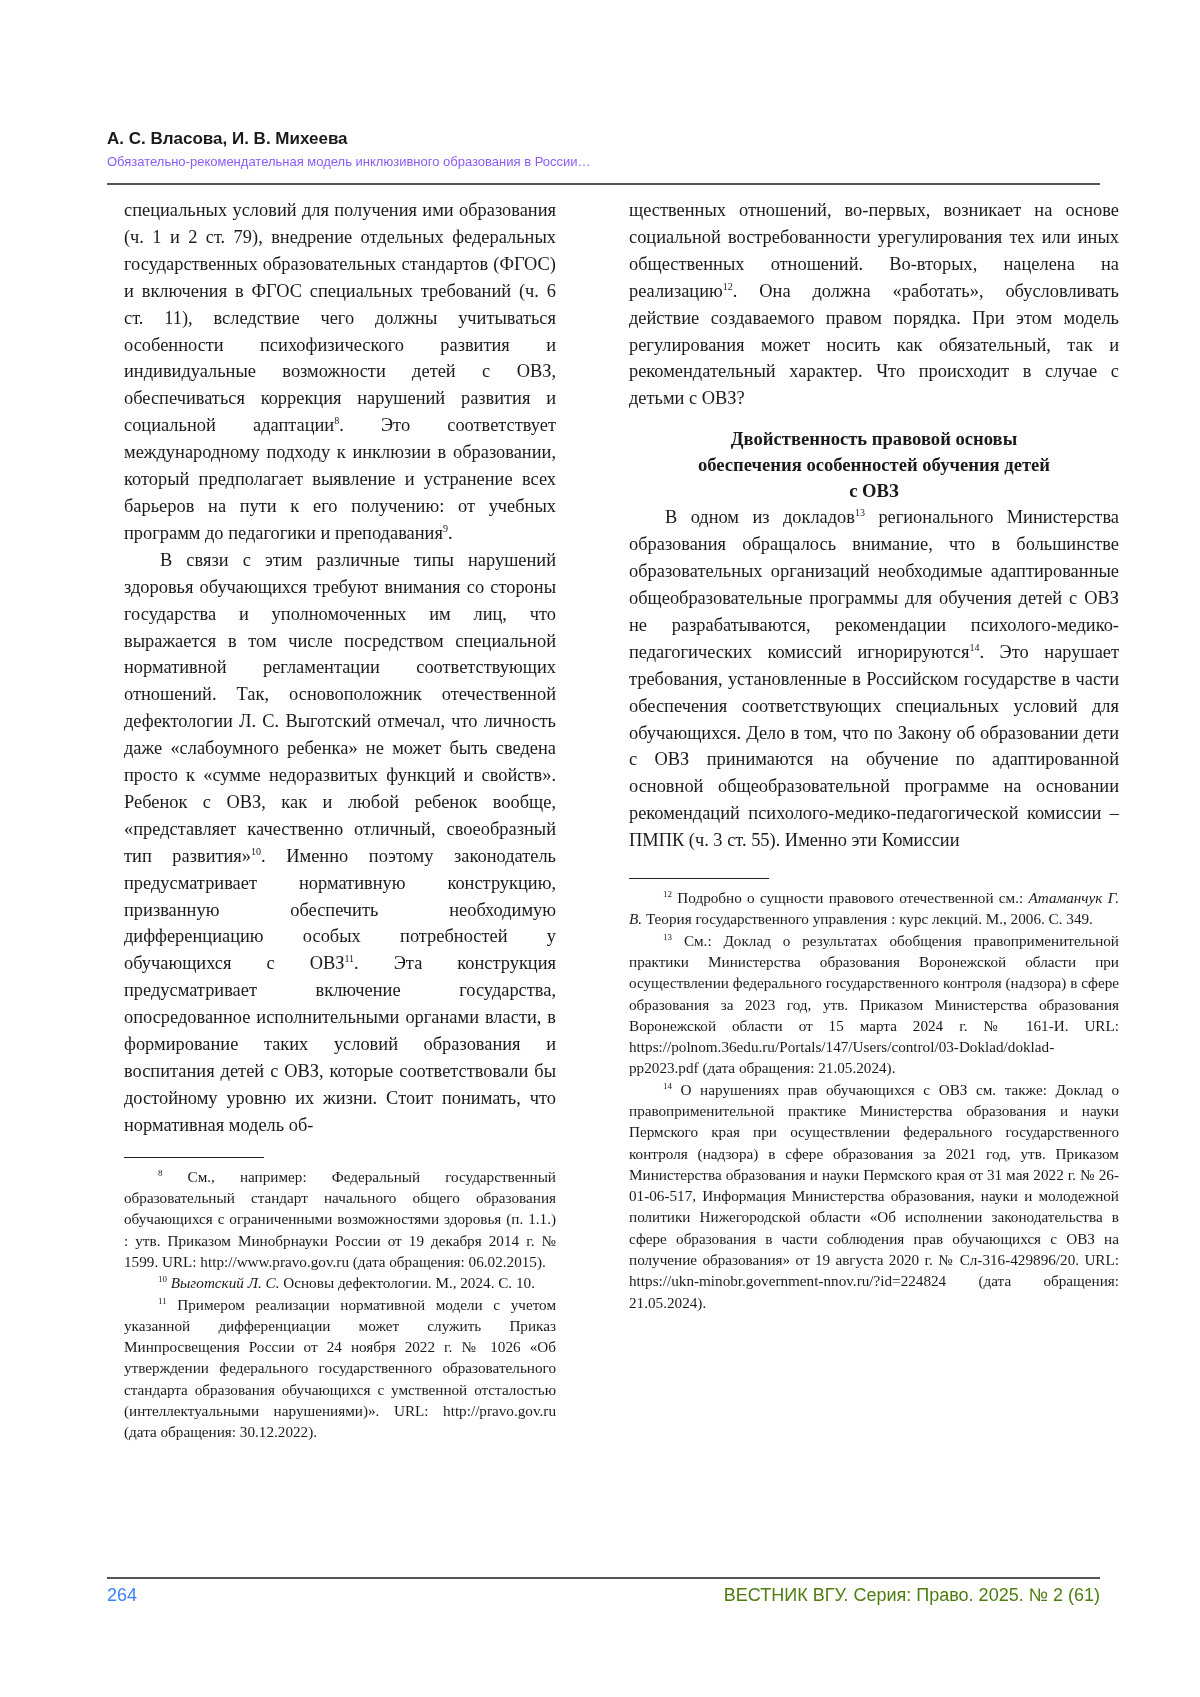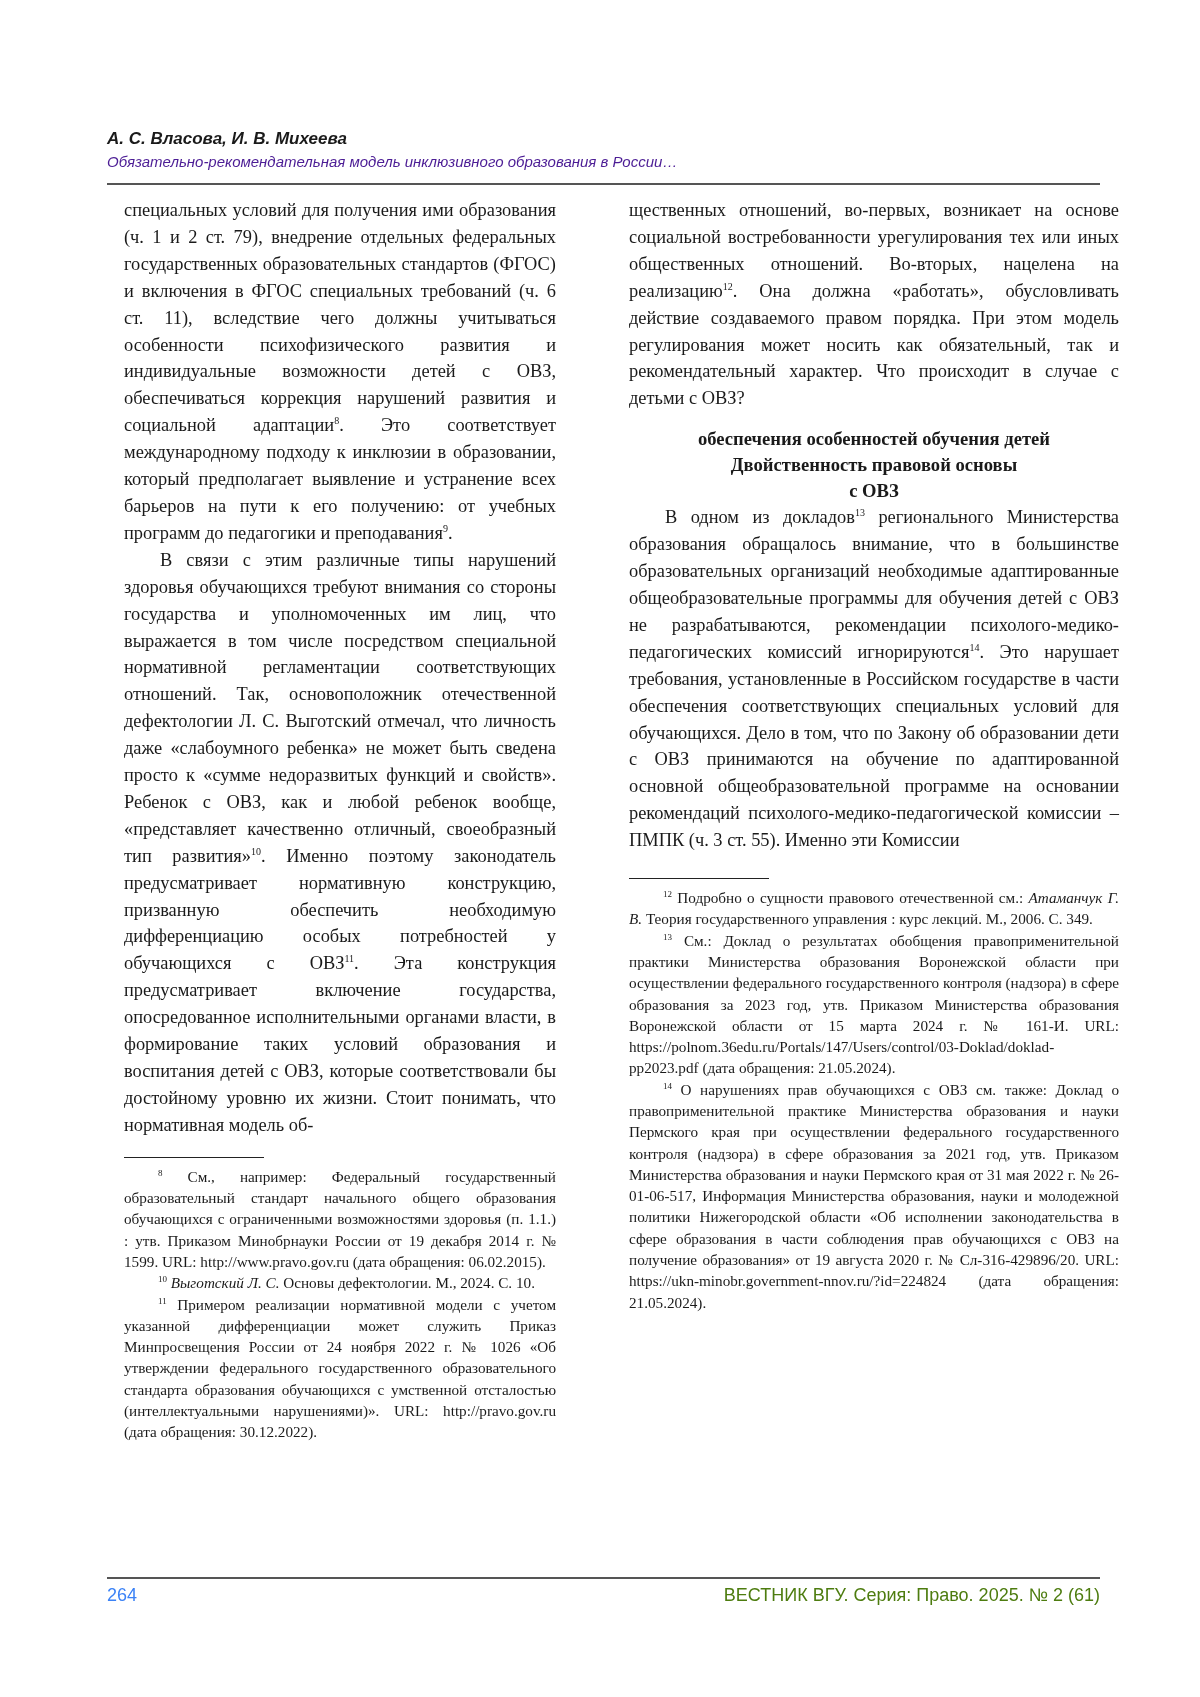--- a/index.html
+++ b/index.html
@@ -1,22 +1,22 @@
 <!DOCTYPE html>
 <html><head>
 <meta charset="utf-8">
 <style>
   html, body { margin: 0; padding: 0; background: #ffffff; }
   body { width: 1200px; height: 1697px; position: relative; overflow: hidden; color: #1a1a1a; }
   .page { position: absolute; left: 0; top: 0; width: 1200px; height: 1697px; }
 
   
-  .run-head { position: absolute; left: 107px; top: 128px; width: 993px; font-style: italic; }
+  .run-head { position: absolute; left: 107px; top: 128px; width: 993px; }
   .run-authors { font-family: "Liberation Sans", sans-serif; font-weight: bold; font-size: 17px; line-height: 22px; color: #1a1a1a; }
-  .run-title { font-family: "Liberation Sans", sans-serif; font-size: 15px; line-height: 24px; color: #4c1d95; }
+  .run-title { font-family: "Liberation Sans", sans-serif; font-size: 13px; line-height: 24px; color: #8b5cf6; }
   .head-rule { position: absolute; left: 107px; top: 183px; width: 993px; height: 2px; background: #555; }
 
   
   .col { position: absolute; top: 197px; width: 432px; font-family: "Liberation Serif", serif; margin-left: 17px; }
   .col-left { left: 107px; }
   .col-right { left: 612px; width: 490px; }
 
   .body-text { font-size: 18.4px; line-height: 26.9px; text-align: justify; margin: 0; hyphens: manual; }
   .body-text.indent { text-indent: 36px; }
   sup { font-size: 10px; line-height: 0; vertical-align: 7px; }
@@ -56,22 +56,22 @@
         <p class="fn"><sup>10</sup>&nbsp;<i>Выготский Л. С.</i><span> Основы дефектологии. М., 2024. С. 10.</span></p>
         <p class="fn"><sup>11</sup>&nbsp;<span>Примером реализации нормативной модели с учетом указанной дифференциации может служить Приказ Минпросвещения России от 24 ноября 2022 г. № 1026 «Об утверждении федерального государственного образовательного стандарта образования обучающихся с умственной отсталостью (интеллектуальными нарушениями)». URL: http://pravo.gov.ru (дата обращения: 30.12.2022).</span></p>
       </div>
   </div>
 
   <div class="col col-right">
     <div id="right-before">
         <p class="body-text"><span>щественных отношений, во-первых, возникает на основе социальной востребованности урегулирования тех или иных общественных отношений. Во-вторых, нацелена на реализацию</span><sup>12</sup><span>. Она должна «работать», обусловливать действие создаваемого правом порядка. При этом модель регулирования может носить как обязательный, так и рекомендательный характер. Что происходит в случае с детьми с ОВЗ?</span></p>
       </div>
     <div class="section-title">
+      <div>Двойственность правовой основы</div>
       <div>обеспечения особенностей обучения детей</div>
-      <div>Двойственность правовой основы</div>
       <div>с ОВЗ</div>
     </div>
     <div id="right-after">
         <p class="body-text indent"><span>В одном из докладов</span><sup>13</sup><span> регионального Министерства образования обращалось внимание, что в большинстве образовательных организаций необходимые адаптированные общеобразовательные программы для обучения детей с ОВЗ не разрабатываются, рекомендации психолого-медико-педагогических комиссий игнорируются</span><sup>14</sup><span>. Это нарушает требования, установленные в Российском государстве в части обеспечения соответствующих специальных условий для обучающихся. Дело в том, что по Закону об образовании дети с ОВЗ принимаются на обучение по адаптированной основной общеобразовательной программе на основании рекомендаций психолого-медико-педагогической комиссии – ПМПК (ч. 3 ст. 55). Именно эти Комиссии</span></p>
       </div>
     <div class="fn-rule" style="margin-top:24px;margin-bottom:8px;"></div>
     <div id="right-footnotes">
         <p class="fn"><sup>12</sup>&nbsp;<span>Подробно о сущности правового отечественной см.: </span><i>Атаманчук Г. В.</i><span> Теория государственного управления : курс лекций. М., 2006. С. 349.</span></p>
         <p class="fn"><sup>13</sup>&nbsp;<span>См.: Доклад о результатах обобщения правоприменительной практики Министерства образования Воронежской области при осуществлении федерального государственного контроля (надзора) в сфере образования за 2023 год, утв. Приказом Министерства образования Воронежской области от 15 марта 2024 г. № 161-И. URL: https://polnom.36edu.ru/Portals/147/Users/control/03-Doklad/doklad-pp2023.pdf (дата обращения: 21.05.2024).</span></p>
         <p class="fn"><sup>14</sup>&nbsp;<span>О нарушениях прав обучающихся с ОВЗ см. также: Доклад о правоприменительной практике Министерства образования и науки Пермского края при осуществлении федерального государственного контроля (надзора) в сфере образования за 2021 год, утв. Приказом Министерства образования и науки Пермского края от 31 мая 2022 г. № 26-01-06-517, Информация Министерства образования, науки и молодежной политики Нижегородской области «Об исполнении законодательства в сфере образования в части соблюдения прав обучающихся с ОВЗ на получение образования» от 19 августа 2020 г. № Сл-316-429896/20. URL: https://ukn-minobr.government-nnov.ru/?id=224824 (дата обращения: 21.05.2024).</span></p>

